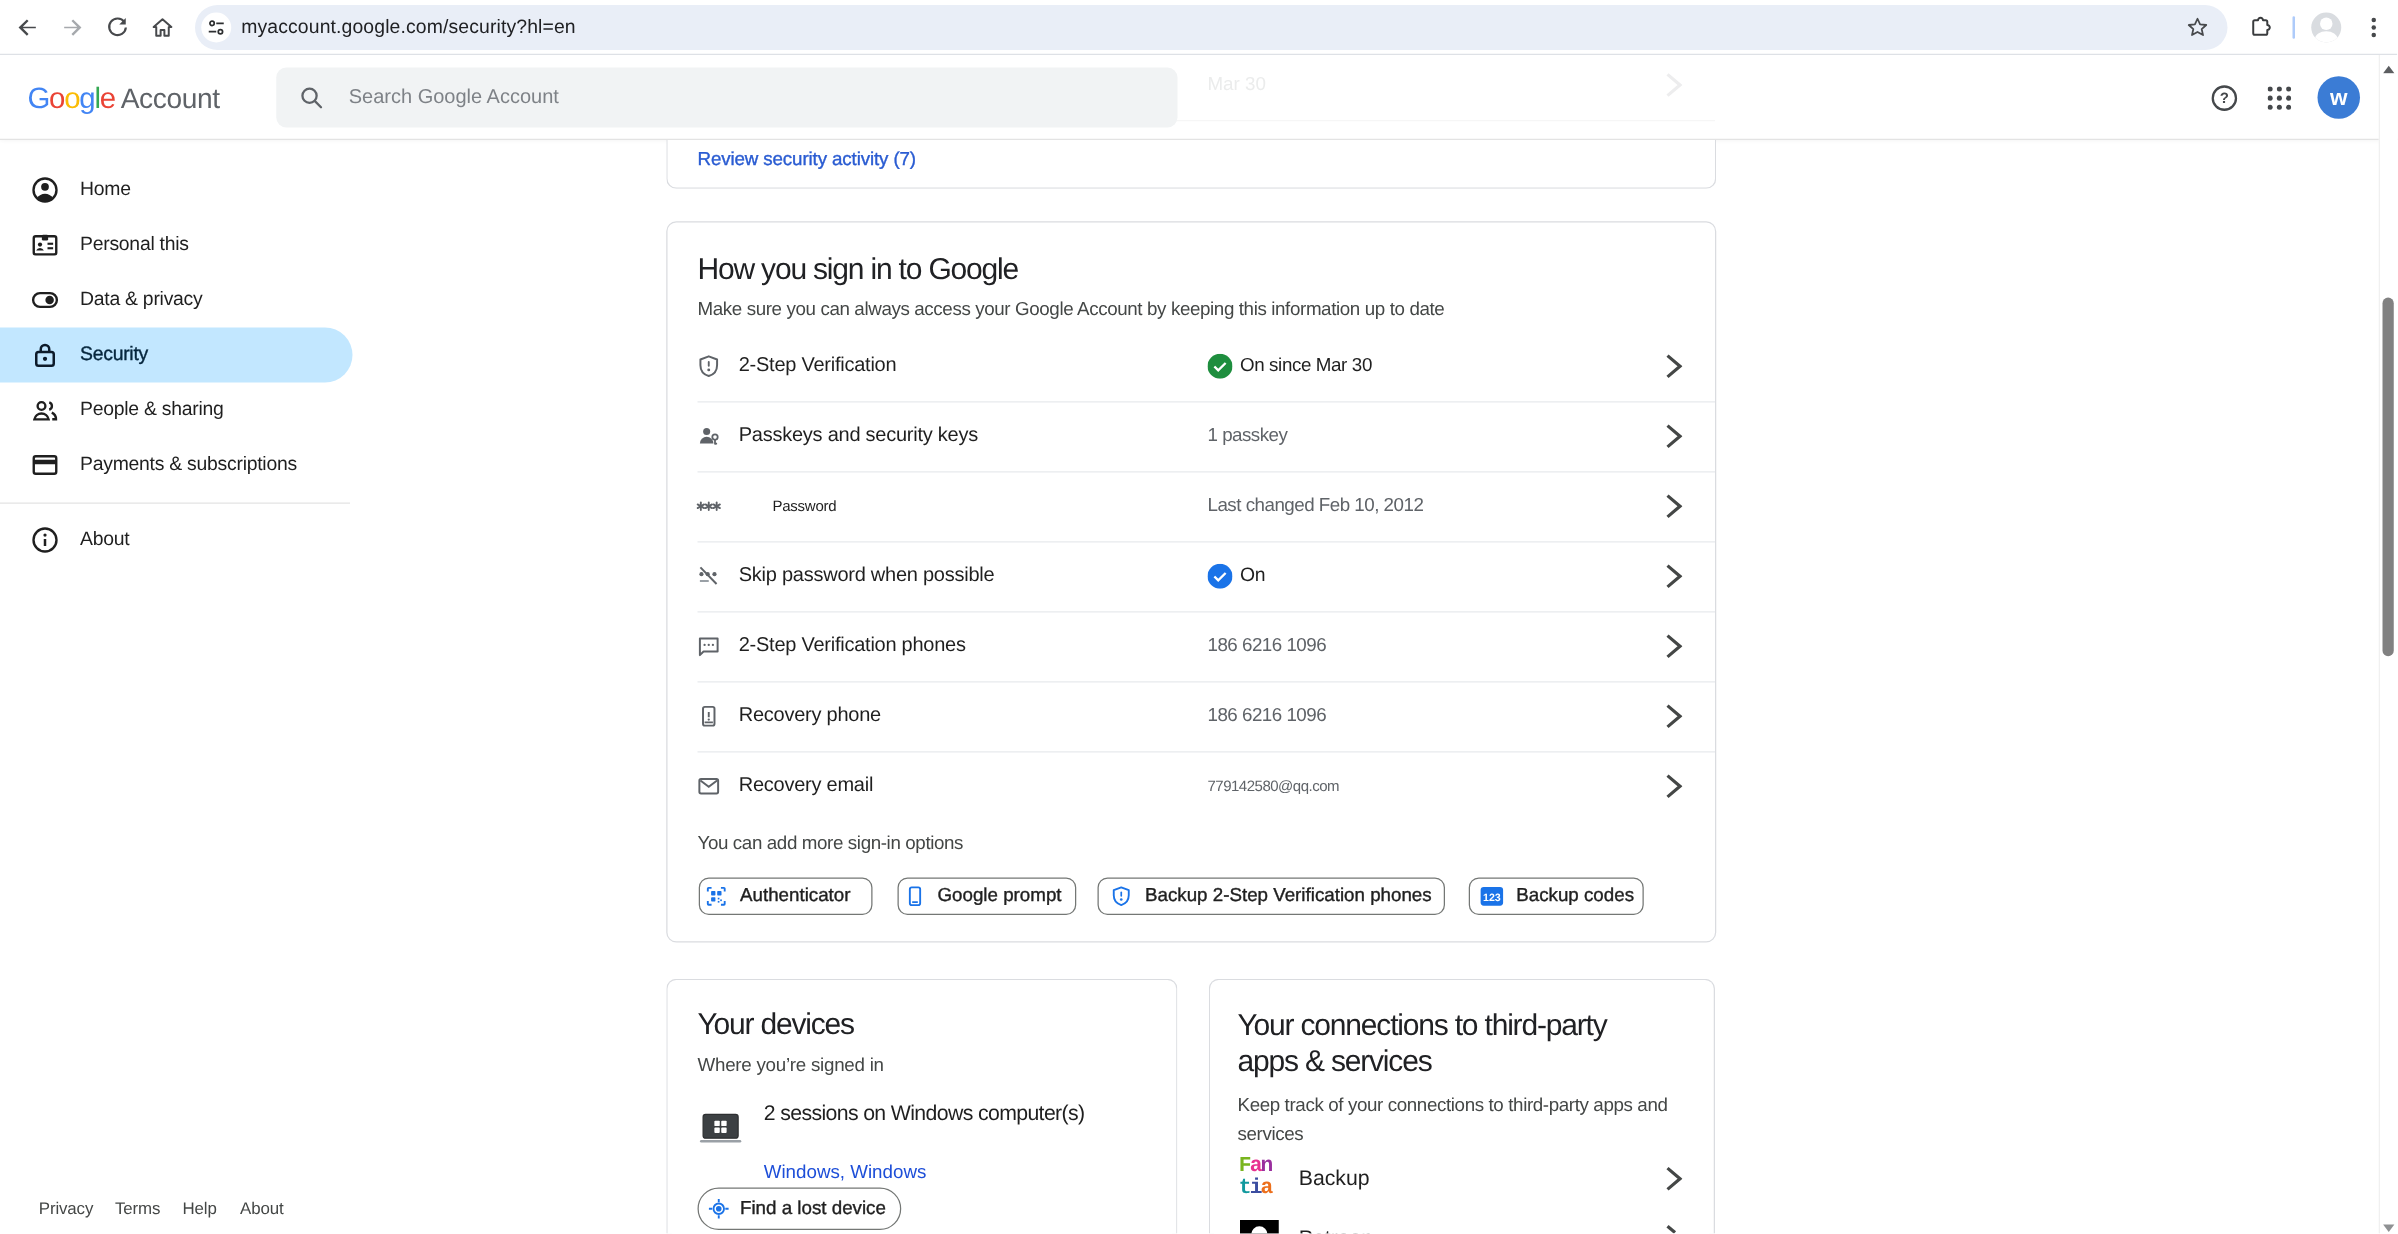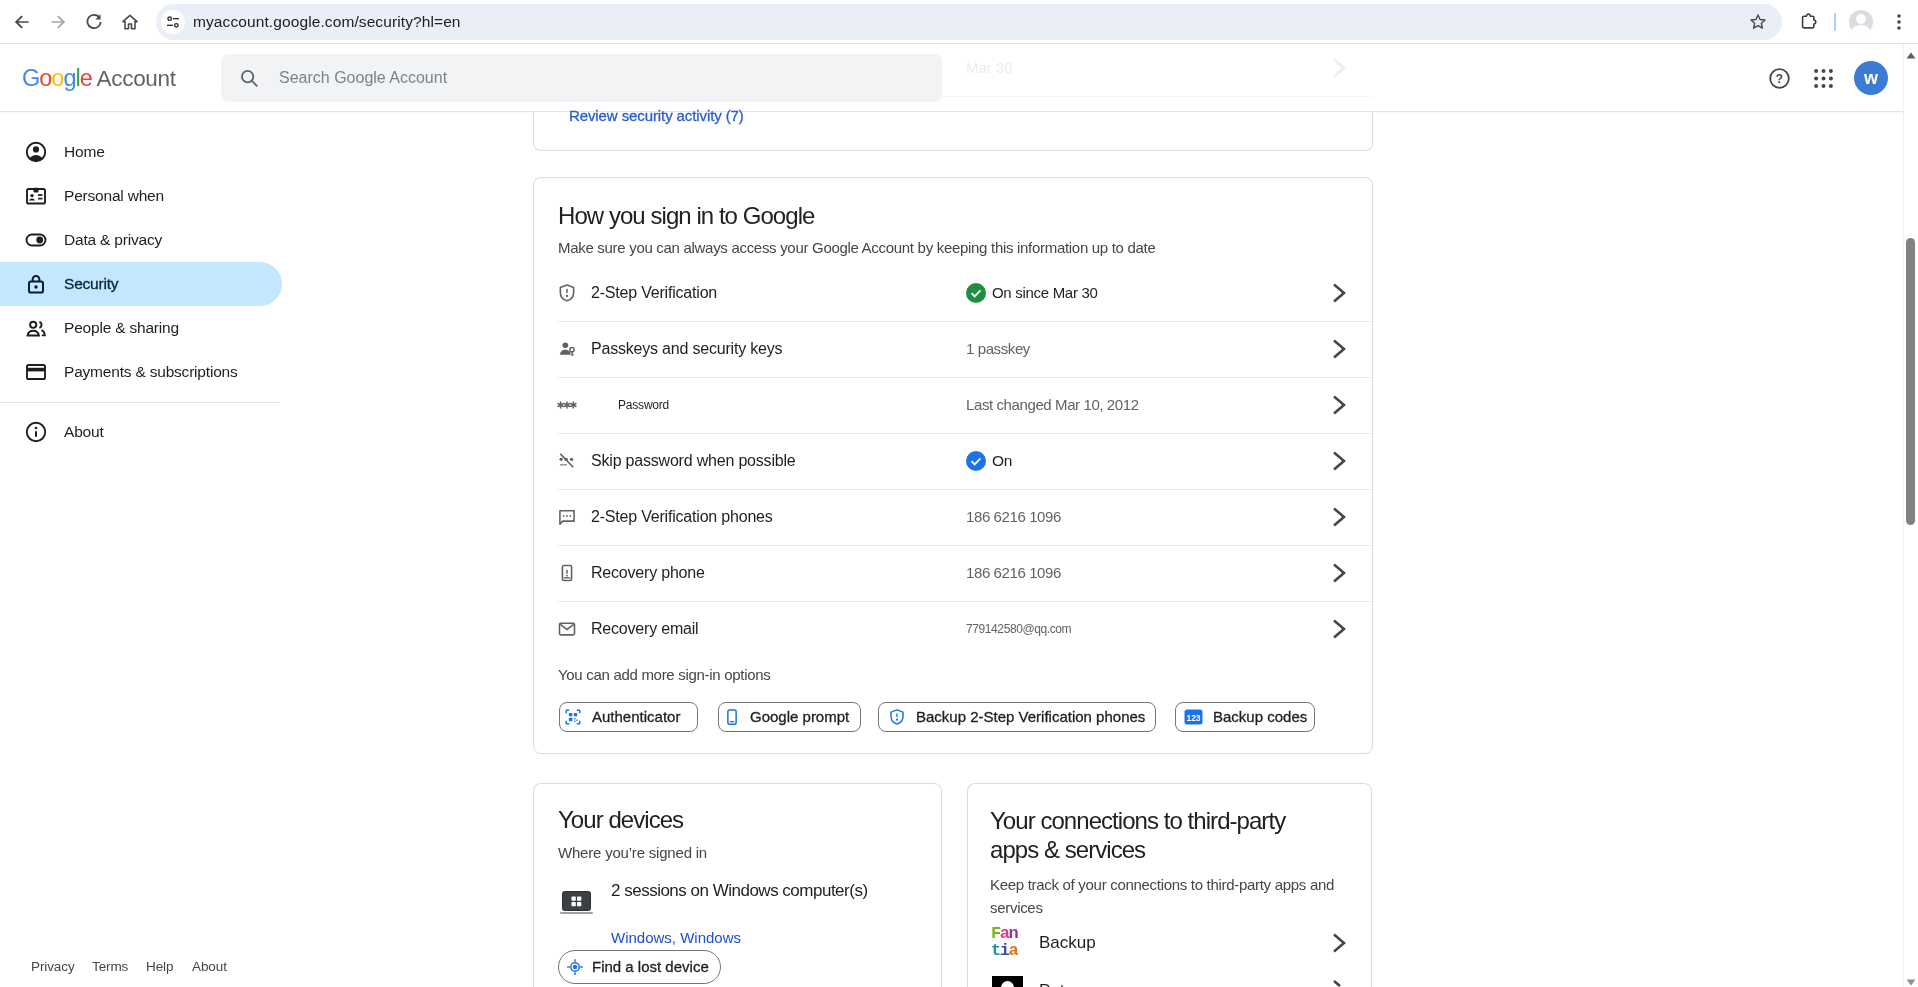--- a/index.html
+++ b/index.html
@@ -117,21 +117,21 @@
     <div class="abs" style="left:64px; top:142px; font-size:15.5px; line-height:20px; color:#1f1f1f; letter-spacing:-0.2px;">Home</div>
 
     <svg class="abs" style="left:24px; top:184px;" width="24" height="24" viewBox="0 0 24 24">
         <rect x="3" y="5" width="18" height="14.5" rx="1.6" fill="none" stroke="#1f1f1f" stroke-width="1.9"></rect>
         <rect x="9.5" y="3.8" width="5" height="4.6" rx="1" fill="#1f1f1f"></rect>
         <circle cx="8" cy="11.6" r="1.7" fill="#1f1f1f"></circle>
         <path d="M4.9 16.4 a3.4 3.4 0 0 1 6.2 0 Z" fill="#1f1f1f"></path>
         <line x1="14" y1="11" x2="18.5" y2="11" stroke="#1f1f1f" stroke-width="1.7"></line>
         <line x1="14" y1="14.6" x2="18.5" y2="14.6" stroke="#1f1f1f" stroke-width="1.7"></line>
       </svg>
-    <div class="abs" style="left:64px; top:186px; font-size:15.5px; line-height:20px; color:#1f1f1f; letter-spacing:-0.2px;">Personal when</div>
+    <div class="abs" style="left:64px; top:186px; font-size:15.5px; line-height:20px; color:#1f1f1f; letter-spacing:-0.2px;">Personal this</div>
 
     <svg class="abs" style="left:24px; top:228px;" width="24" height="24" viewBox="0 0 24 24">
         <rect x="2.5" y="6.5" width="19" height="11" rx="5.5" fill="none" stroke="#1f1f1f" stroke-width="1.9"></rect>
         <circle cx="15.7" cy="12" r="3.4" fill="#1f1f1f"></circle>
       </svg>
     <div class="abs" style="left:64px; top:230px; font-size:15.5px; line-height:20px; color:#1f1f1f; letter-spacing:-0.2px;">Data &amp; privacy</div>
 
     <svg class="abs" style="left:24px; top:272px;" width="24" height="24" viewBox="0 0 24 24">
         <rect x="5" y="9.5" width="14" height="11" rx="1.8" fill="none" stroke="#0d1b2a" stroke-width="2"></rect>
         <path d="M8.6 9.5 V7.4 a3.4 3.4 0 0 1 6.8 0 V9.5" fill="none" stroke="#0d1b2a" stroke-width="2"></path>
@@ -159,21 +159,21 @@
         <circle cx="12" cy="12" r="9.2" fill="none" stroke="#1f1f1f" stroke-width="1.9"></circle>
         <circle cx="12" cy="8" r="1.3" fill="#1f1f1f"></circle>
         <line x1="12" y1="11.2" x2="12" y2="16.8" stroke="#1f1f1f" stroke-width="2"></line>
       </svg>
     <div class="abs" style="left:64px; top:422px; font-size:15.5px; line-height:20px; color:#1f1f1f; letter-spacing:-0.2px;">About</div>
   </div>
 
   <div id="content">
 
     <div class="abs" style="left:533px; top:112px; width:840px; height:39px; background:#fff; border:1px solid #dadce0; border-top:none; border-radius:0 0 8px 8px;"></div>
-    <div class="abs" style="left:558px; top:106px; font-size:15px; line-height:20px; font-weight:500; color:#2a5cd2; letter-spacing:-0.1px;margin-left:11px; -webkit-text-stroke:0.3px #2a5cd2;">Review security activity (7)</div>
+    <div class="abs" style="left:558px; top:118px; font-size:15px; line-height:20px; font-weight:500; color:#2a5cd2; letter-spacing:-0.1px; -webkit-text-stroke:0.3px #2a5cd2;">Review security activity (7)</div>
 
     <div class="abs" style="left:533px; top:177px; width:840px; height:577px; background:#fff; border:1px solid #dadce0; border-radius:8px;"></div>
     <div class="abs" style="left:558px; top:201px; font-size:24px; line-height:30px; color:#202124; letter-spacing:-0.95px;">How you sign in to Google</div>
     <div class="abs" style="left:558px; top:238px; font-size:15px; line-height:20px; color:#444746; letter-spacing:-0.3px;">Make sure you can always access your Google Account by keeping this information up to date</div>
 
     <div id="rows">
 
       <div class="abs" style="left:558px; top:321px; width:814px; height:1px; background:#e8eaed;"></div>
       <div class="abs" style="left:558px; top:377px; width:814px; height:1px; background:#e8eaed;"></div>
       <div class="abs" style="left:558px; top:433px; width:814px; height:1px; background:#e8eaed;"></div>
@@ -216,21 +216,21 @@
             <line x1="7.52" y1="13.80" x2="1.28" y2="10.20"></line>
             <line x1="12.00" y1="8.40" x2="12.00" y2="15.60"></line>
             <line x1="8.88" y1="13.80" x2="15.12" y2="10.20"></line>
             <line x1="15.12" y1="13.80" x2="8.88" y2="10.20"></line>
             <line x1="19.60" y1="8.40" x2="19.60" y2="15.60"></line>
             <line x1="16.48" y1="13.80" x2="22.72" y2="10.20"></line>
             <line x1="22.72" y1="13.80" x2="16.48" y2="10.20"></line>
           </g>
         </svg>
       <div class="abs" style="left:618px; top:395px; font-size:12px; line-height:20px; color:#1f1f1f; letter-spacing:-0.2px;text-align:center;">Password</div>
-      <div class="abs" style="left:966px; top:395px; font-size:15px; line-height:20px; color:#5f6368; letter-spacing:-0.4px;">Last changed Mar 10, 2012</div>
+      <div class="abs" style="left:966px; top:395px; font-size:15px; line-height:20px; color:#5f6368; letter-spacing:-0.4px;">Last changed Feb 10, 2012</div>
       <svg class="abs" style="left:1330px; top:394px;" width="16" height="22" viewBox="0 0 16 22">
           <path d="M4 2.5 L14 11 L4 19.5" fill="none" stroke="#444746" stroke-width="2.6"></path>
         </svg>
 
       <svg class="abs" style="left:557px; top:451px;" width="20" height="20" viewBox="0 0 24 24">
           <g fill="#5f6368">
             <circle cx="5" cy="10" r="2"></circle>
             <circle cx="11" cy="10" r="2"></circle>
             <circle cx="17.5" cy="10" r="2"></circle>
           </g>

